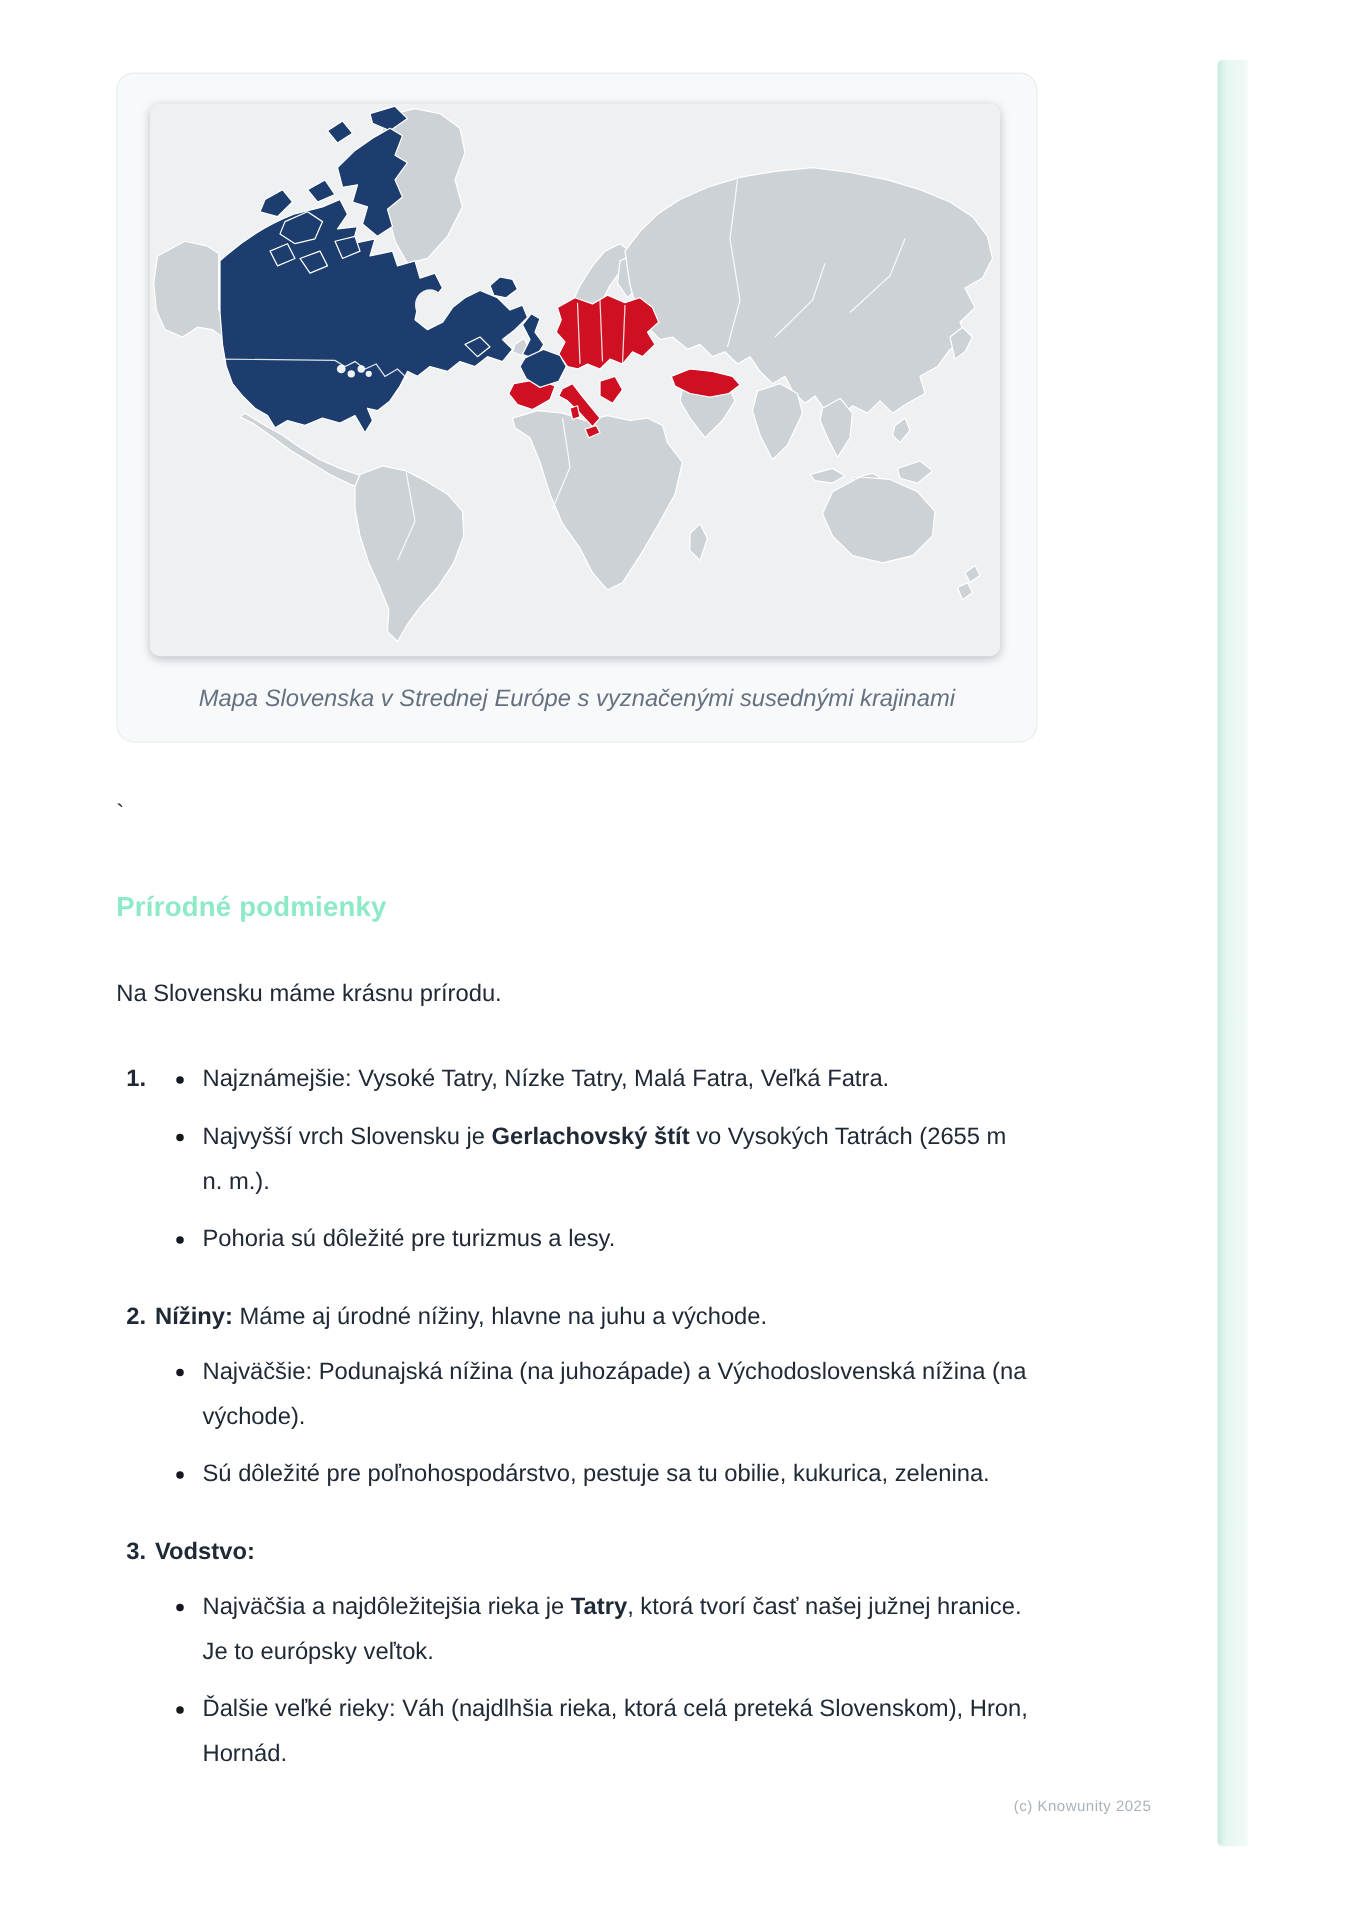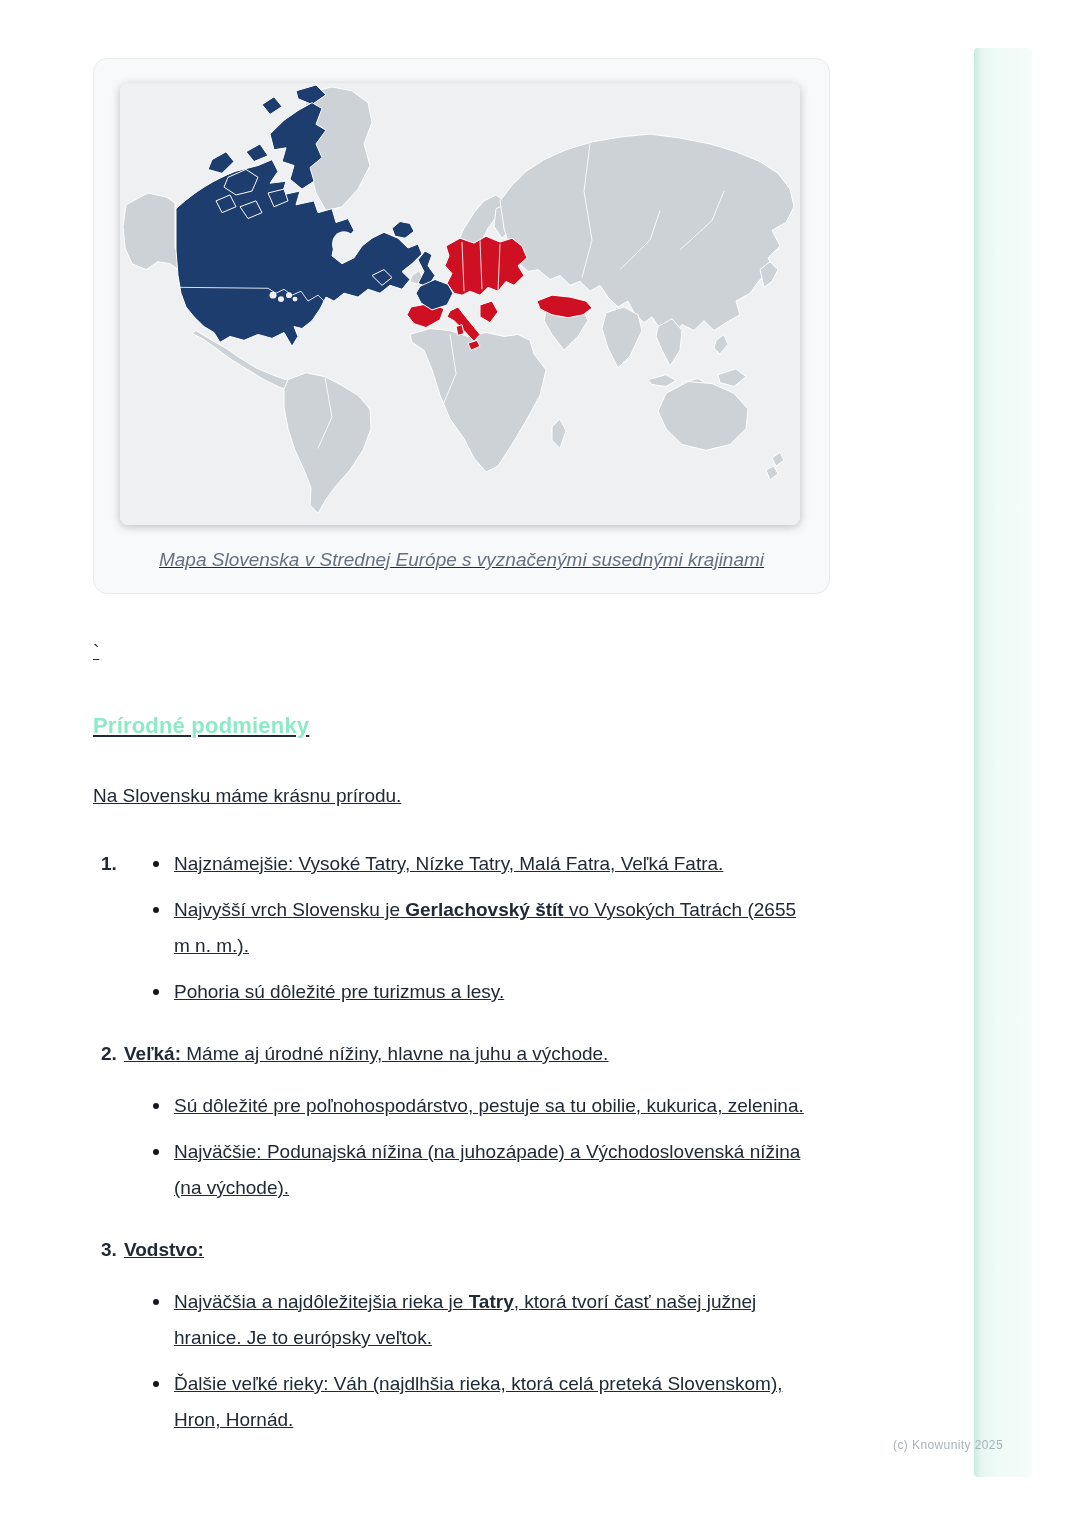--- a/index.html
+++ b/index.html
@@ -10,26 +10,25 @@
     --map-ocean:#eef0f2;
     --map-land:#cdd2d6;
     --map-highlight-blue:#1d3d6e;
     --map-highlight-red:#cf1022;
     --band-teal-edge:#c7eadf;
     --band-teal-fill:#f0faf6;
   }
   html,body{margin:0;padding:0;background:#ffffff;}
   .page{
     position:relative;
-    width:1080px;height:1528px;
+    width:998px;height:1528px;
     background:#ffffff;
     font-family:"Liberation Sans", sans-serif;
     color:var(--text-primary);
     overflow:hidden;
-    text-decoration:underline;
   }
   
   .side-band{
     position:absolute;
     left:974px;top:48px;
     width:58px;height:1429px;
     background:linear-gradient(to right,
       var(--band-teal-edge) 0px,
       #e6f6f0 7px,
       var(--band-teal-fill) 22px,
@@ -100,21 +99,21 @@
     padding-left:31px;
     margin:0 0 8px 0;
   }
   .lead .num{
     position:absolute;
     left:8px;top:0;
     font-weight:700;
   }
   ul.sub-list{
     list-style:none;
-    margin:16px;padding:0;
+    margin:4px;padding:0;
   }
   ul.sub-list > li{
     position:relative;
     padding-left:65px;
     margin:0 0 10px 0;
   }
   ul.sub-list > li::before{
     content:"";
     position:absolute;
     left:44px;top:15px;
@@ -237,25 +236,25 @@
         </div>
         <ul class="sub-list">
           <li><span>Najznámejšie: Vysoké Tatry, Nízke Tatry, Malá Fatra, Veľká Fatra.</span></li>
           <li><span>Najvyšší vrch Slovensku je </span><span class="bold-run">Gerlachovský štít</span><span> vo Vysokých Tatrách (2655 m n. m.).</span></li>
           <li><span>Pohoria sú dôležité pre turizmus a lesy.</span></li>
         </ul>
       </li>
       <li>
         <div class="lead">
           <span class="num">2.</span>
-          <span><span class="bold-run">Veľká:</span><span> Máme aj úrodné nížiny, hlavne na juhu a východe.</span></span>
+          <span><span class="bold-run">Nížiny:</span><span> Máme aj úrodné nížiny, hlavne na juhu a východe.</span></span>
         </div>
         <ul class="sub-list">
+          <li><span>Najväčšie: Podunajská nížina (na juhozápade) a Východoslovenská nížina (na východe).</span></li>
           <li><span>Sú dôležité pre poľnohospodárstvo, pestuje sa tu obilie, kukurica, zelenina.</span></li>
-          <li><span>Najväčšie: Podunajská nížina (na juhozápade) a Východoslovenská nížina (na východe).</span></li>
         </ul>
       </li>
       <li>
         <div class="lead">
           <span class="num">3.</span>
           <span><span class="bold-run">Vodstvo:</span></span>
         </div>
         <ul class="sub-list">
           <li><span>Najväčšia a najdôležitejšia rieka je </span><span class="bold-run">Tatry</span><span>, ktorá tvorí časť našej južnej hranice. Je to európsky veľtok.</span></li>
           <li><span>Ďalšie veľké rieky: Váh (najdlhšia rieka, ktorá celá preteká Slovenskom), Hron, Hornád.</span></li>

